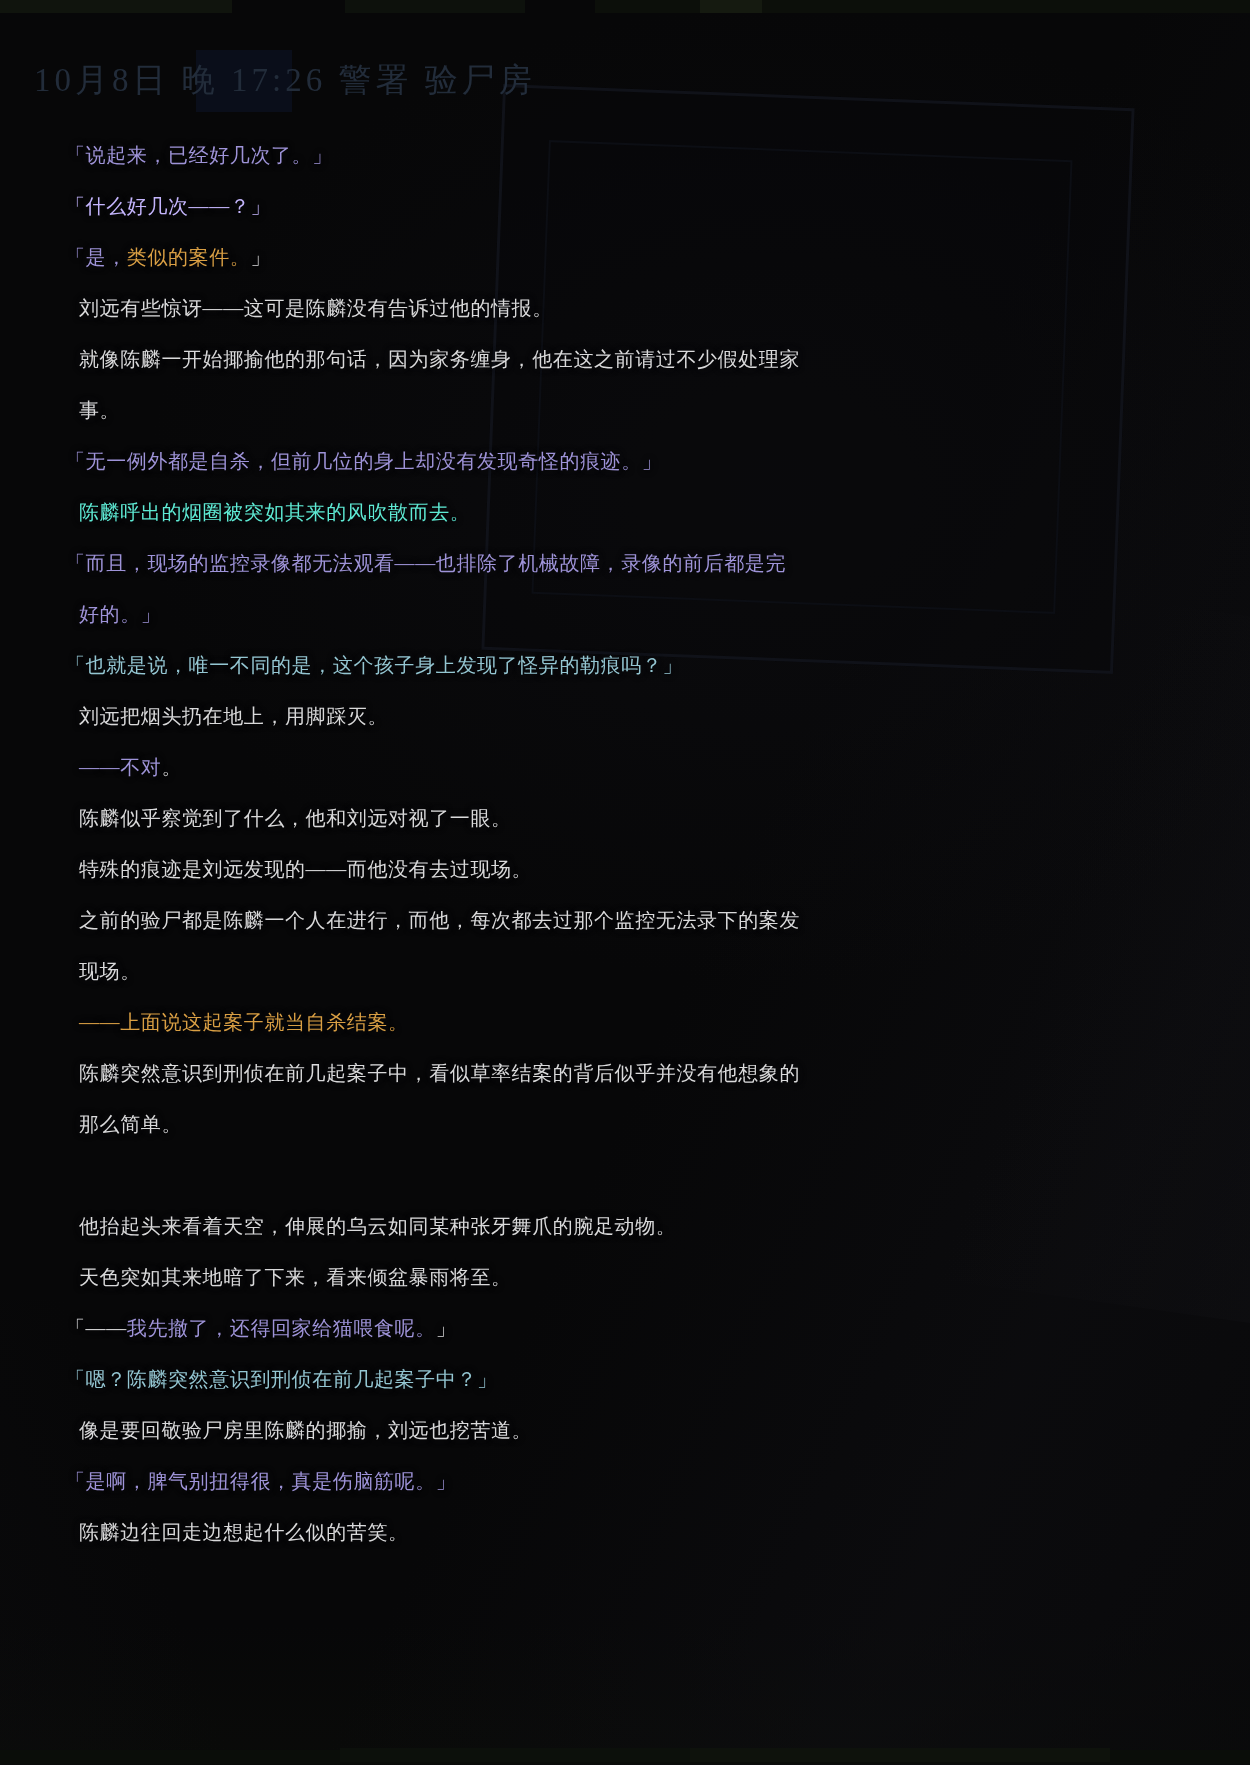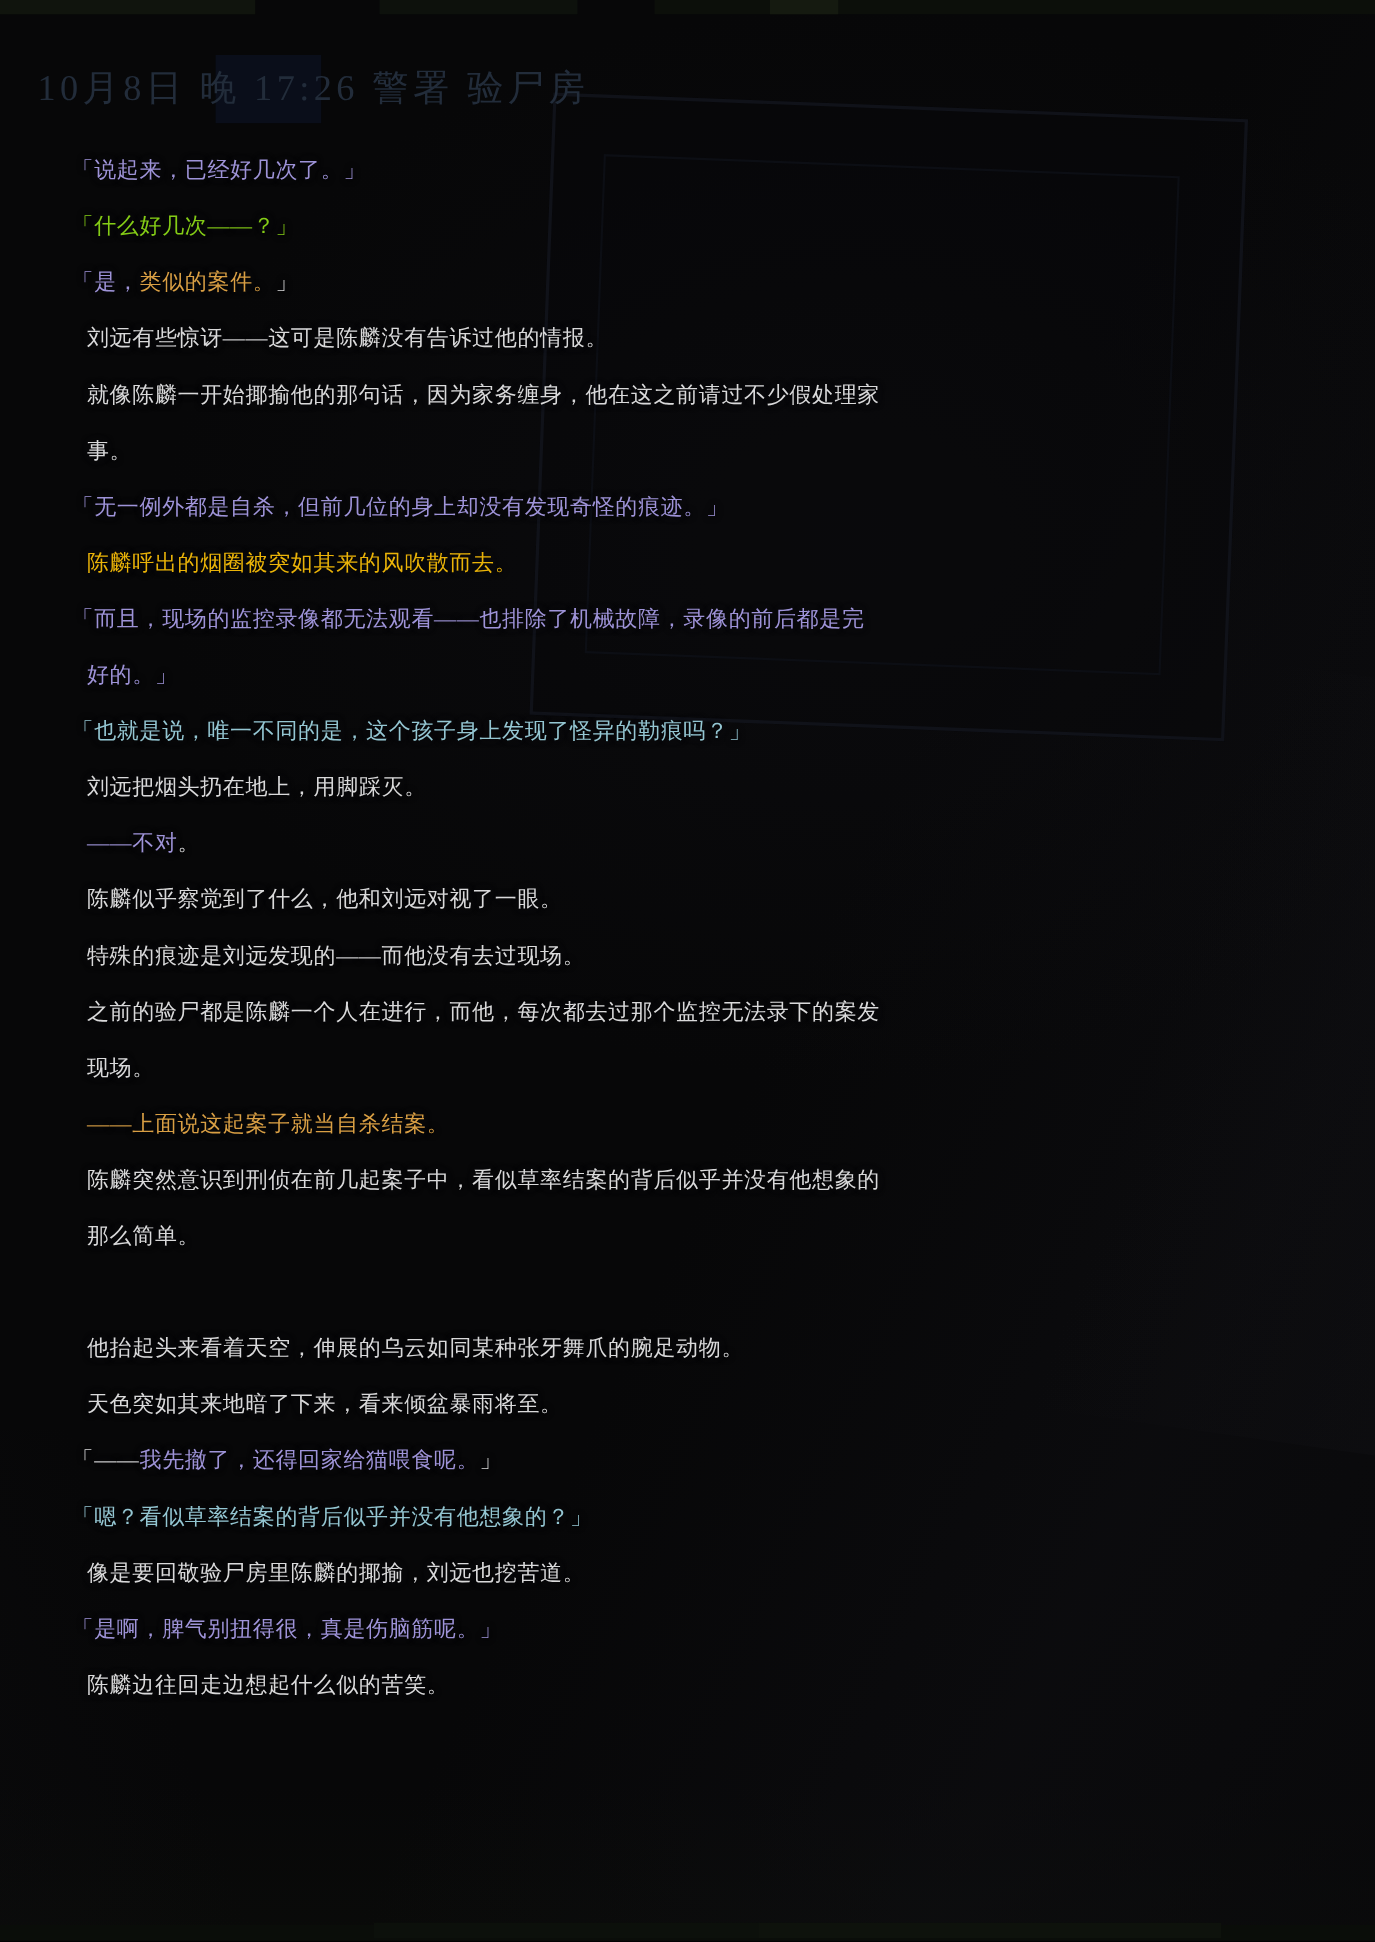--- a/index.html
+++ b/index.html
@@ -85,42 +85,42 @@
   <div class="bg botstrip" style="left:0;top:1750px;width:1250px;background:#0a0d09;"></div>
   <div class="bg botstrip" style="left:340px;top:1748px;width:350px;background:#0c100b;"></div>
   <div class="bg botstrip" style="left:690px;top:1748px;width:420px;background:#0e120c;"></div>
 
   <div id="header-highlight"></div>
 
   <div id="scene-header">10月8日 晚 17:26 警署 验尸房</div>
 
   <div id="textbox">
       <div class="line hang"><span style="color: rgb(158, 147, 216);">「说起来，已经好几次了。」</span></div>
-      <div class="line hang"><span style="color: #84cc16;">「什么好几次——？」</span></div>
+      <div class="line hang"><span style="color: #c4b5fd;">「什么好几次——？」</span></div>
       <div class="line hang"><span style="color: rgb(158, 147, 216);">「是，</span><span style="color: rgb(217, 159, 68);">类似的案件。</span><span style="color: rgb(217, 217, 218);">」</span></div>
       <div class="line"><span style="color: rgb(217, 217, 218);">刘远有些惊讶——这可是陈麟没有告诉过他的情报。</span></div>
       <div class="line"><span style="color: rgb(217, 217, 218);">就像陈麟一开始揶揄他的那句话，因为家务缠身，他在这之前请过不少假处理家</span></div>
       <div class="line"><span style="color: rgb(217, 217, 218);">事。</span></div>
       <div class="line hang"><span style="color: rgb(158, 147, 216);">「无一例外都是自杀，但前几位的身上却没有发现奇怪的痕迹。」</span></div>
-      <div class="line"><span style="color: #eab308;">陈麟呼出的烟圈被突如其来的风吹散而去。</span></div>
+      <div class="line"><span style="color: #5eead4;">陈麟呼出的烟圈被突如其来的风吹散而去。</span></div>
       <div class="line hang"><span style="color: rgb(158, 147, 216);">「而且，现场的监控录像都无法观看——也排除了机械故障，录像的前后都是完</span></div>
       <div class="line"><span style="color: rgb(158, 147, 216);">好的。」</span></div>
       <div class="line hang"><span style="color: rgb(148, 198, 210);">「也就是说，唯一不同的是，这个孩子身上发现了怪异的勒痕吗？」</span></div>
       <div class="line"><span style="color: rgb(217, 217, 218);">刘远把烟头扔在地上，用脚踩灭。</span></div>
       <div class="line"><span style="color: rgb(158, 147, 216);">——不对</span><span style="color: rgb(217, 217, 218);">。</span></div>
       <div class="line"><span style="color: rgb(217, 217, 218);">陈麟似乎察觉到了什么，他和刘远对视了一眼。</span></div>
       <div class="line"><span style="color: rgb(217, 217, 218);">特殊的痕迹是刘远发现的——而他没有去过现场。</span></div>
       <div class="line"><span style="color: rgb(217, 217, 218);">之前的验尸都是陈麟一个人在进行，而他，每次都去过那个监控无法录下的案发</span></div>
       <div class="line"><span style="color: rgb(217, 217, 218);">现场。</span></div>
       <div class="line"><span style="color: rgb(217, 159, 68);">——上面说这起案子就当自杀结案。</span></div>
       <div class="line"><span style="color: rgb(217, 217, 218);">陈麟突然意识到刑侦在前几起案子中，看似草率结案的背后似乎并没有他想象的</span></div>
       <div class="line"><span style="color: rgb(217, 217, 218);">那么简单。</span></div>
       <div class="line"></div>
       <div class="line"><span style="color: rgb(217, 217, 218);">他抬起头来看着天空，伸展的乌云如同某种张牙舞爪的腕足动物。</span></div>
       <div class="line"><span style="color: rgb(217, 217, 218);">天色突如其来地暗了下来，看来倾盆暴雨将至。</span></div>
       <div class="line hang"><span style="color: rgb(217, 217, 218);">「——</span><span style="color: rgb(158, 147, 216);">我先撤了，还得回家给猫喂食呢。</span><span style="color: rgb(217, 217, 218);">」</span></div>
-      <div class="line hang"><span style="color: rgb(148, 198, 210);">「嗯？看似草率结案的背后似乎并没有他想象的？」</span></div>
+      <div class="line hang"><span style="color: rgb(148, 198, 210);">「嗯？陈麟突然意识到刑侦在前几起案子中？」</span></div>
       <div class="line"><span style="color: rgb(217, 217, 218);">像是要回敬验尸房里陈麟的揶揄，刘远也挖苦道。</span></div>
       <div class="line hang"><span style="color: rgb(158, 147, 216);">「是啊，脾气别扭得很，真是伤脑筋呢。」</span></div>
       <div class="line"><span style="color: rgb(217, 217, 218);">陈麟边往回走边想起什么似的苦笑。</span></div>
     </div>
 
 </div>
 
 </body></html>

